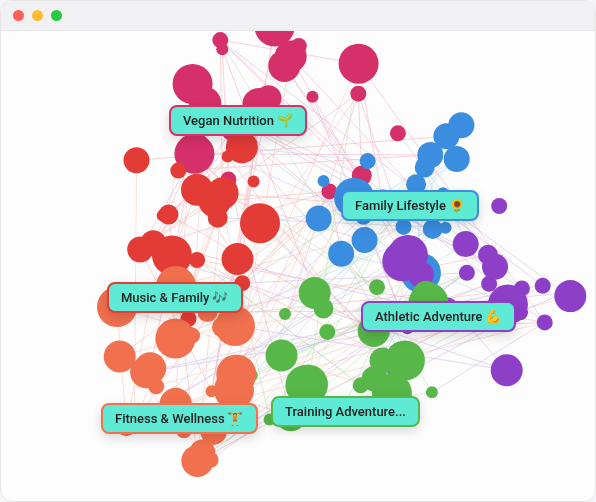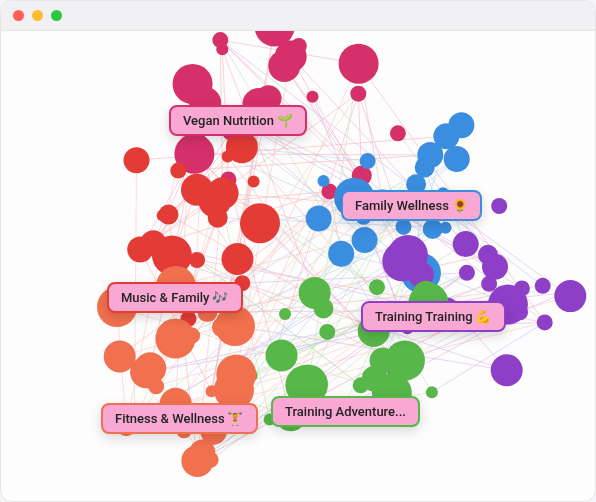--- a/index.html
+++ b/index.html
@@ -32,21 +32,21 @@
   .dot.red { background: #ff5f57; }
   .dot.yellow { background: #febc2e; }
   .dot.green { background: #28c840; }
   .canvas {
     position: absolute;
     top: 30px; left: 0; right: 0; bottom: 0;
   }
   svg { position: absolute; top: 0; left: 0; }
   .label {
     position: absolute;
-    background: #f9a8d4;
+    background: #5eead4;
     border: 2px solid;
     border-radius: 8px;
     padding: 6px 12px;
     font-size: 13px;
     font-weight: 500;
     color: #222;
     white-space: nowrap;
     box-shadow: 0 4px 12px rgba(0,0,0,0.15);
     display: flex;
     align-items: flex-end;
@@ -377,27 +377,27 @@
           <circle cx="220.9" cy="296.2" r="10" fill="#f1704e"></circle>
           <circle cx="212.6" cy="400.9" r="13" fill="#f1704e"></circle>
           <circle cx="174.7" cy="372.8" r="16" fill="#f1704e"></circle>
         </g>
       </svg>
     <div id="labels">
         <div class="label" style="left: 168px; top: 74px; border-color: rgb(214, 48, 106);">
           <span>Vegan Nutrition 🌱</span>
         </div>
         <div class="label" style="left: 340px; top: 159px; border-color: rgb(59, 141, 224);">
-          <span>Family Wellness 🌻</span>
+          <span>Family Lifestyle 🌻</span>
         </div>
         <div class="label" style="left: 106px; top: 211px; border-color: rgb(227, 59, 54); margin-top: 40px;">
           <span>Music &amp; Family 🎶</span>
         </div>
         <div class="label" style="left: 360px; top: 270px; border-color: rgb(142, 63, 199);">
-          <span>Training Training 💪</span>
+          <span>Athletic Adventure 💪</span>
         </div>
         <div class="label" style="left: 270px; top: 365px; border-color: rgb(87, 183, 72);">
           <span>Training Adventure...</span>
         </div>
         <div class="label" style="left: 100px; top: 372px; border-color: rgb(241, 112, 78);">
           <span>Fitness &amp; Wellness 🏋️</span>
         </div>
       </div>
   </div>
 </div>

